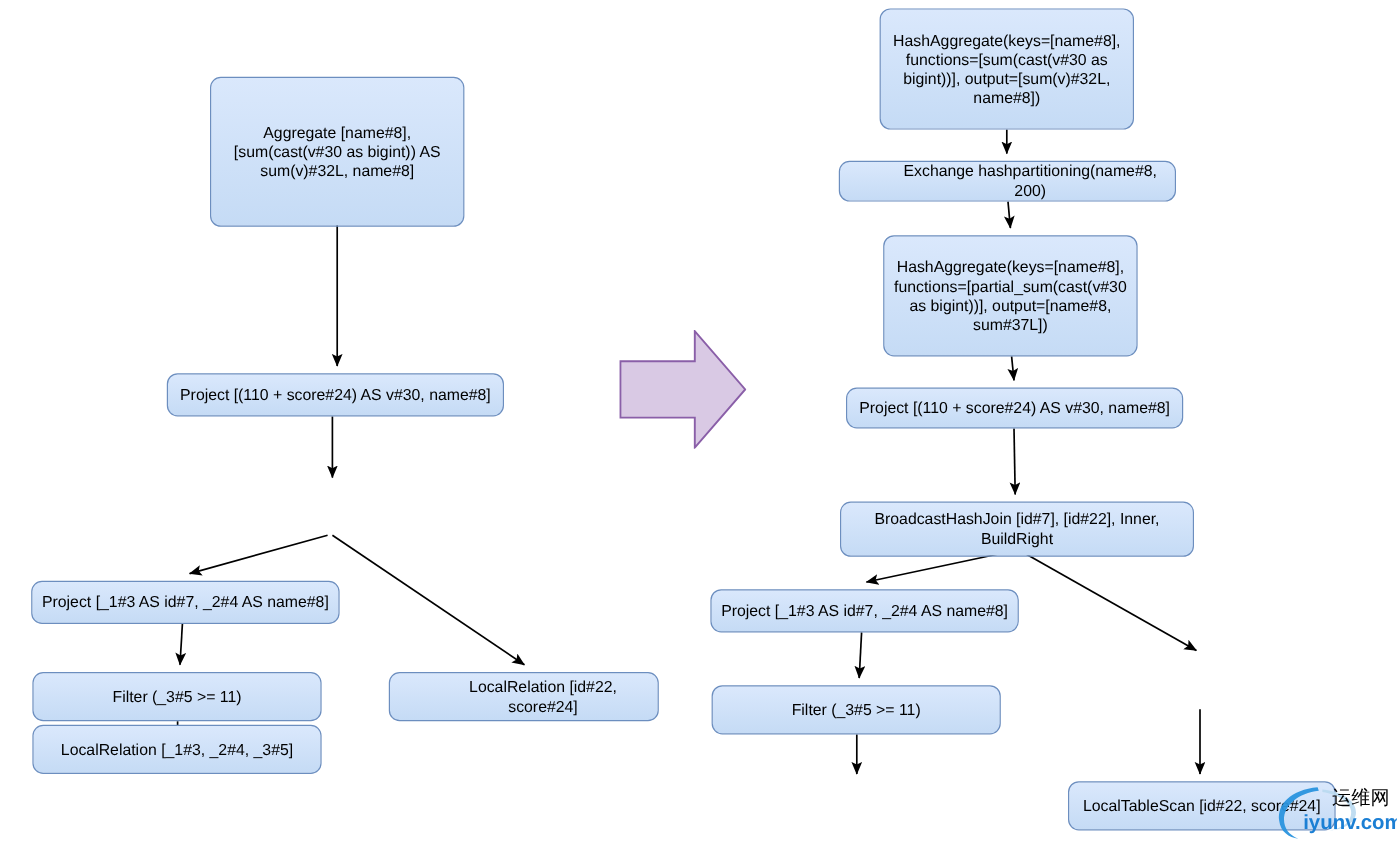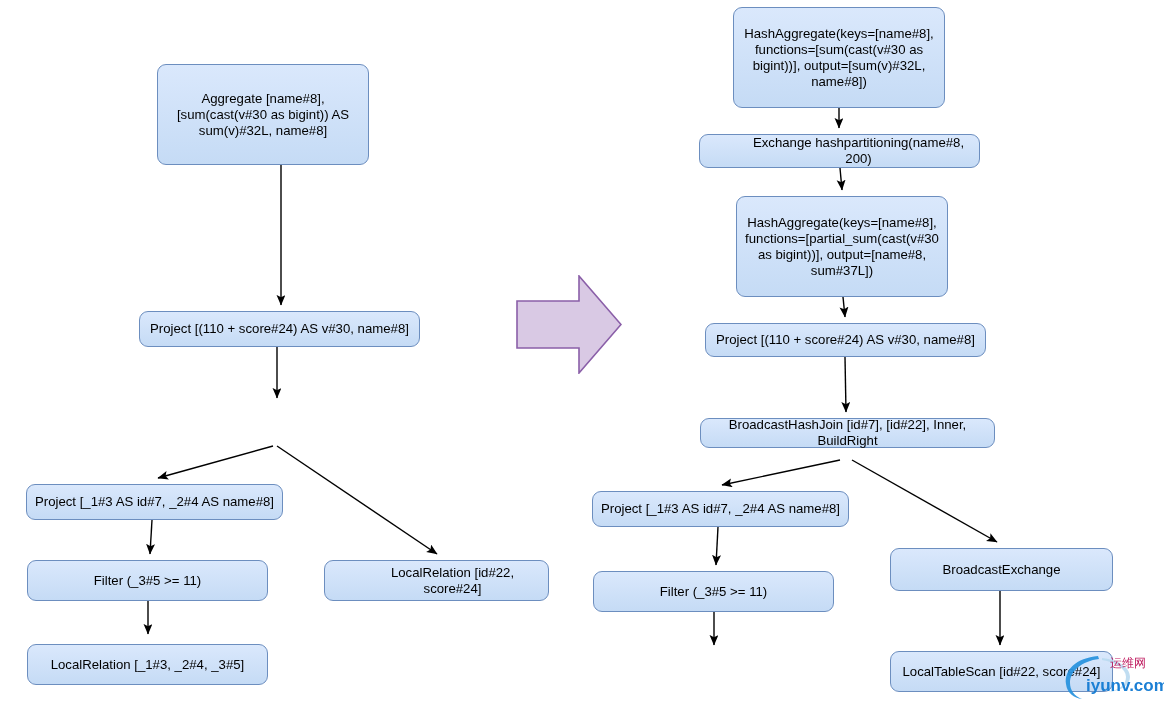--- a/index.html
+++ b/index.html
@@ -55,22 +55,22 @@
     position: absolute;
     left: 1058px;
     top: 652px;
     width: 106px;
     height: 52px;
   }
   .wm-cn {
     position: absolute;
     left: 52px;
     top: 3px;
-    font-size: 12px;
-    color: #be185d;
+    font-size: 16px;
+    color: #000000;
     font-family: Liberation Sans, sans-serif;
     letter-spacing: 0px;
   }
   .wm-en {
     position: absolute;
     left: 28px;
     top: 24px;
     font-size: 17px;
     font-weight: bold;
     color: #1b7fd4;
@@ -108,38 +108,38 @@
       <path d="M718,527 L716,565" stroke="#000000" stroke-width="1.4" fill="none" marker-end="url(#ah)"></path>
       <path d="M714,612 L714,645" stroke="#000000" stroke-width="1.4" fill="none" marker-end="url(#ah)"></path>
       <path d="M1000,591 L1000,645" stroke="#000000" stroke-width="1.4" fill="none" marker-end="url(#ah)"></path>
     </g>
   </svg>
 
   <svg class="arrow-shape" style="left:516px; top:275px; width:106px; height:99px;" viewBox="0 0 106 99">
     <path d="M1,26 L63,26 L63,1 L105,49.5 L63,98 L63,73 L1,73 Z" fill="#d9c9e4" stroke="#8a5fa8" stroke-width="1.6" stroke-linejoin="miter"></path>
   </svg>
 
-  <div class="node" style="left:157px; top:64px; width:212px; height:101px;">
+  <div class="node" style="left:175px; top:64px; width:212px; height:125px;">
     <span>Aggregate [name#8],
 [sum(cast(v#30 as bigint)) AS
 sum(v)#32L, name#8]</span>
   </div>
   <div class="node" style="left:139px; top:311px; width:281px; height:36px;">
     <span>Project [(110 + score#24) AS v#30, name#8]</span>
   </div>
   <div class="node" style="left:26px; top:484px; width:257px; height:36px;">
     <span>Project [_1#3 AS id#7, _2#4 AS name#8]</span>
   </div>
   <div class="node" style="left:27px; top:560px; width:241px; height:41px;">
     <span>Filter (_3#5 &gt;= 11)</span>
   </div>
   <div class="node" style="left:324px; top:560px; width:225px; height:41px;padding-left:38px;">
     <span>LocalRelation [id#22, score#24]</span>
   </div>
-  <div class="node" style="left:27px; top:644px; width:241px; height:41px;">
+  <div class="node" style="left:27px; top:604px; width:241px; height:41px;">
     <span>LocalRelation [_1#3, _2#4, _3#5]</span>
   </div>
 
   <div class="node" style="left:733px; top:7px; width:212px; height:101px;">
     <span>HashAggregate(keys=[name#8],
 functions=[sum(cast(v#30 as
 bigint))], output=[sum(v)#32L,
 name#8])</span>
   </div>
   <div class="node" style="left:699px; top:134px; width:281px; height:34px;padding-left:44px;">
@@ -147,29 +147,26 @@
   </div>
   <div class="node" style="left:736px; top:196px; width:212px; height:101px;">
     <span>HashAggregate(keys=[name#8],
 functions=[partial_sum(cast(v#30
 as bigint))], output=[name#8,
 sum#37L])</span>
   </div>
   <div class="node" style="left:705px; top:323px; width:281px; height:34px;">
     <span>Project [(110 + score#24) AS v#30, name#8]</span>
   </div>
-  <div class="node" style="left:700px; top:418px; width:295px; height:30px;">
+  <div class="node" style="left:700px; top:418px; width:295px; height:46px;">
     <span>BroadcastHashJoin [id#7], [id#22], Inner,
 BuildRight</span>
   </div>
   <div class="node" style="left:592px; top:491px; width:257px; height:36px;">
     <span>Project [_1#3 AS id#7, _2#4 AS name#8]</span>
-  </div>
-  <div class="node" style="left:890px; top:548px; width:223px; height:43px;">
-    <span>BroadcastExchange</span>
   </div>
   <div class="node" style="left:593px; top:571px; width:241px; height:41px;">
     <span>Filter (_3#5 &gt;= 11)</span>
   </div>
   <div class="node" style="left:890px; top:651px; width:223px; height:41px;">
     <span>LocalTableScan [id#22, score#24]</span>
   </div>
 
   <div class="watermark">
     <svg width="106" height="52" viewBox="0 0 106 52" style="position:absolute; left:0; top:0;">

